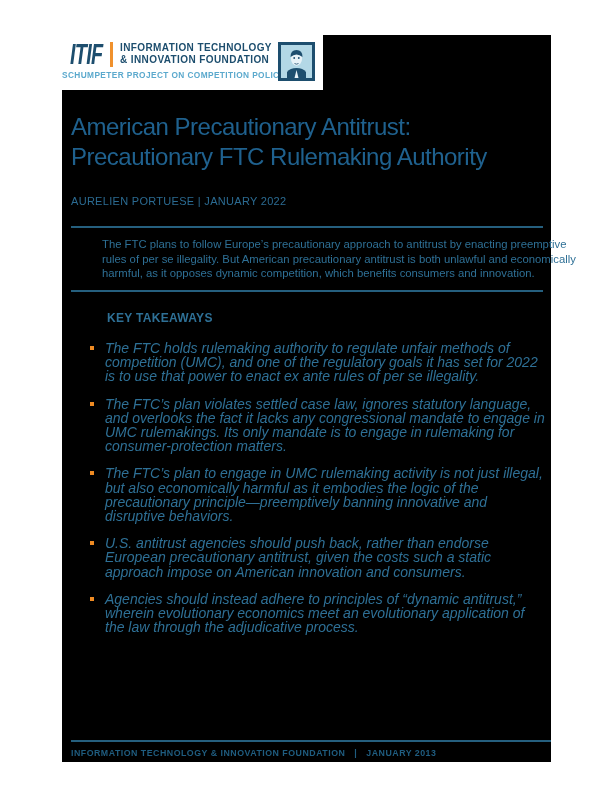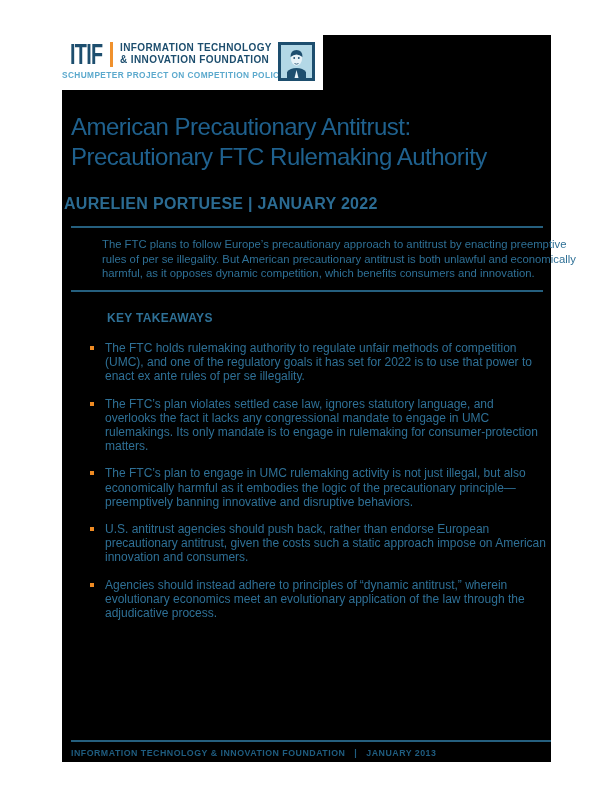--- a/index.html
+++ b/index.html
@@ -22,21 +22,21 @@
   
   .logo-box {
     position: absolute; left: 0; top: 0;
     width: 323px; height: 90px;
     background: #ffffff;
   }
   .logo-row {
     position: absolute; left: 70px; top: 41px;
     display: flex; align-items: center;
   }
-  .itif-wrap { width: 36px; height: 26px; overflow: visible; }
+  .itif-wrap { width: 36px; height: 26px; overflow: visible; font-style: italic; }
   .itif {
     display: inline-block;
     font-size: 30px; font-weight: 700; color: #1d4e6e;
     letter-spacing: -1px; line-height: 26px;
     transform: scaleX(0.66); transform-origin: 0 50%;
     white-space: nowrap;
   }
   .logo-divider {
     width: 3px; height: 25px; background: #f0912d;
     margin-left: 4px; margin-right: 7px; flex: 0 0 auto;
@@ -59,22 +59,22 @@
   .portrait svg { display: block; width: 31px; height: 33px; }
 
   
   .report-title {
     position: absolute; left: 71px; top: 112px; width: 480px;
     font-size: 24px; font-weight: 400; color: #1f618e;
     letter-spacing: -0.5px; line-height: 30px;
   }
   .report-title .line { white-space: nowrap; }
   .byline {
-    position: absolute; left: 64px; top: 195px;
-    font-size: 16px; font-weight: 700; color: #2b6b92;
+    position: absolute; left: 71px; top: 195px;
+    font-size: 11px; font-weight: 400; color: #2b6b92;
     letter-spacing: 0.3px; white-space: nowrap;
   }
   .rule {
     position: absolute; left: 71px; width: 472px; height: 2px;
     background: #255f7e;
   }
   .rule-abstract-top { top: 226px; }
   .rule-abstract-bottom { top: 290px; }
   .abstract {
     position: absolute; left: 71px; top: 237px; width: 476px;
@@ -84,21 +84,21 @@
     position: absolute; left: 71px; top: 311px;
     font-size: 12px; font-weight: 700; color: #2e7096;
     letter-spacing: 0.3px;
     margin-left: 36px;
   }
   .takeaways {
     position: absolute; left: 71px; top: 341px; width: 476px;
   }
   .takeaway-item {
     position: relative; padding-left: 34px; margin-bottom: 13px;
-    font-size: 12px; line-height: 14.2px; color: #2e7096;
+    font-size: 14px; line-height: 14.2px; color: #2e7096; font-style: italic;
   }
   .bullet-square {
     position: absolute; left: 19px; top: 5px;
     width: 4px; height: 4px; background: #ef8b23;
   }
 
   
   .footer-rule {
     position: absolute; left: 71px; top: 740px;
     width: 480px; height: 2px; background: #255f7e;

